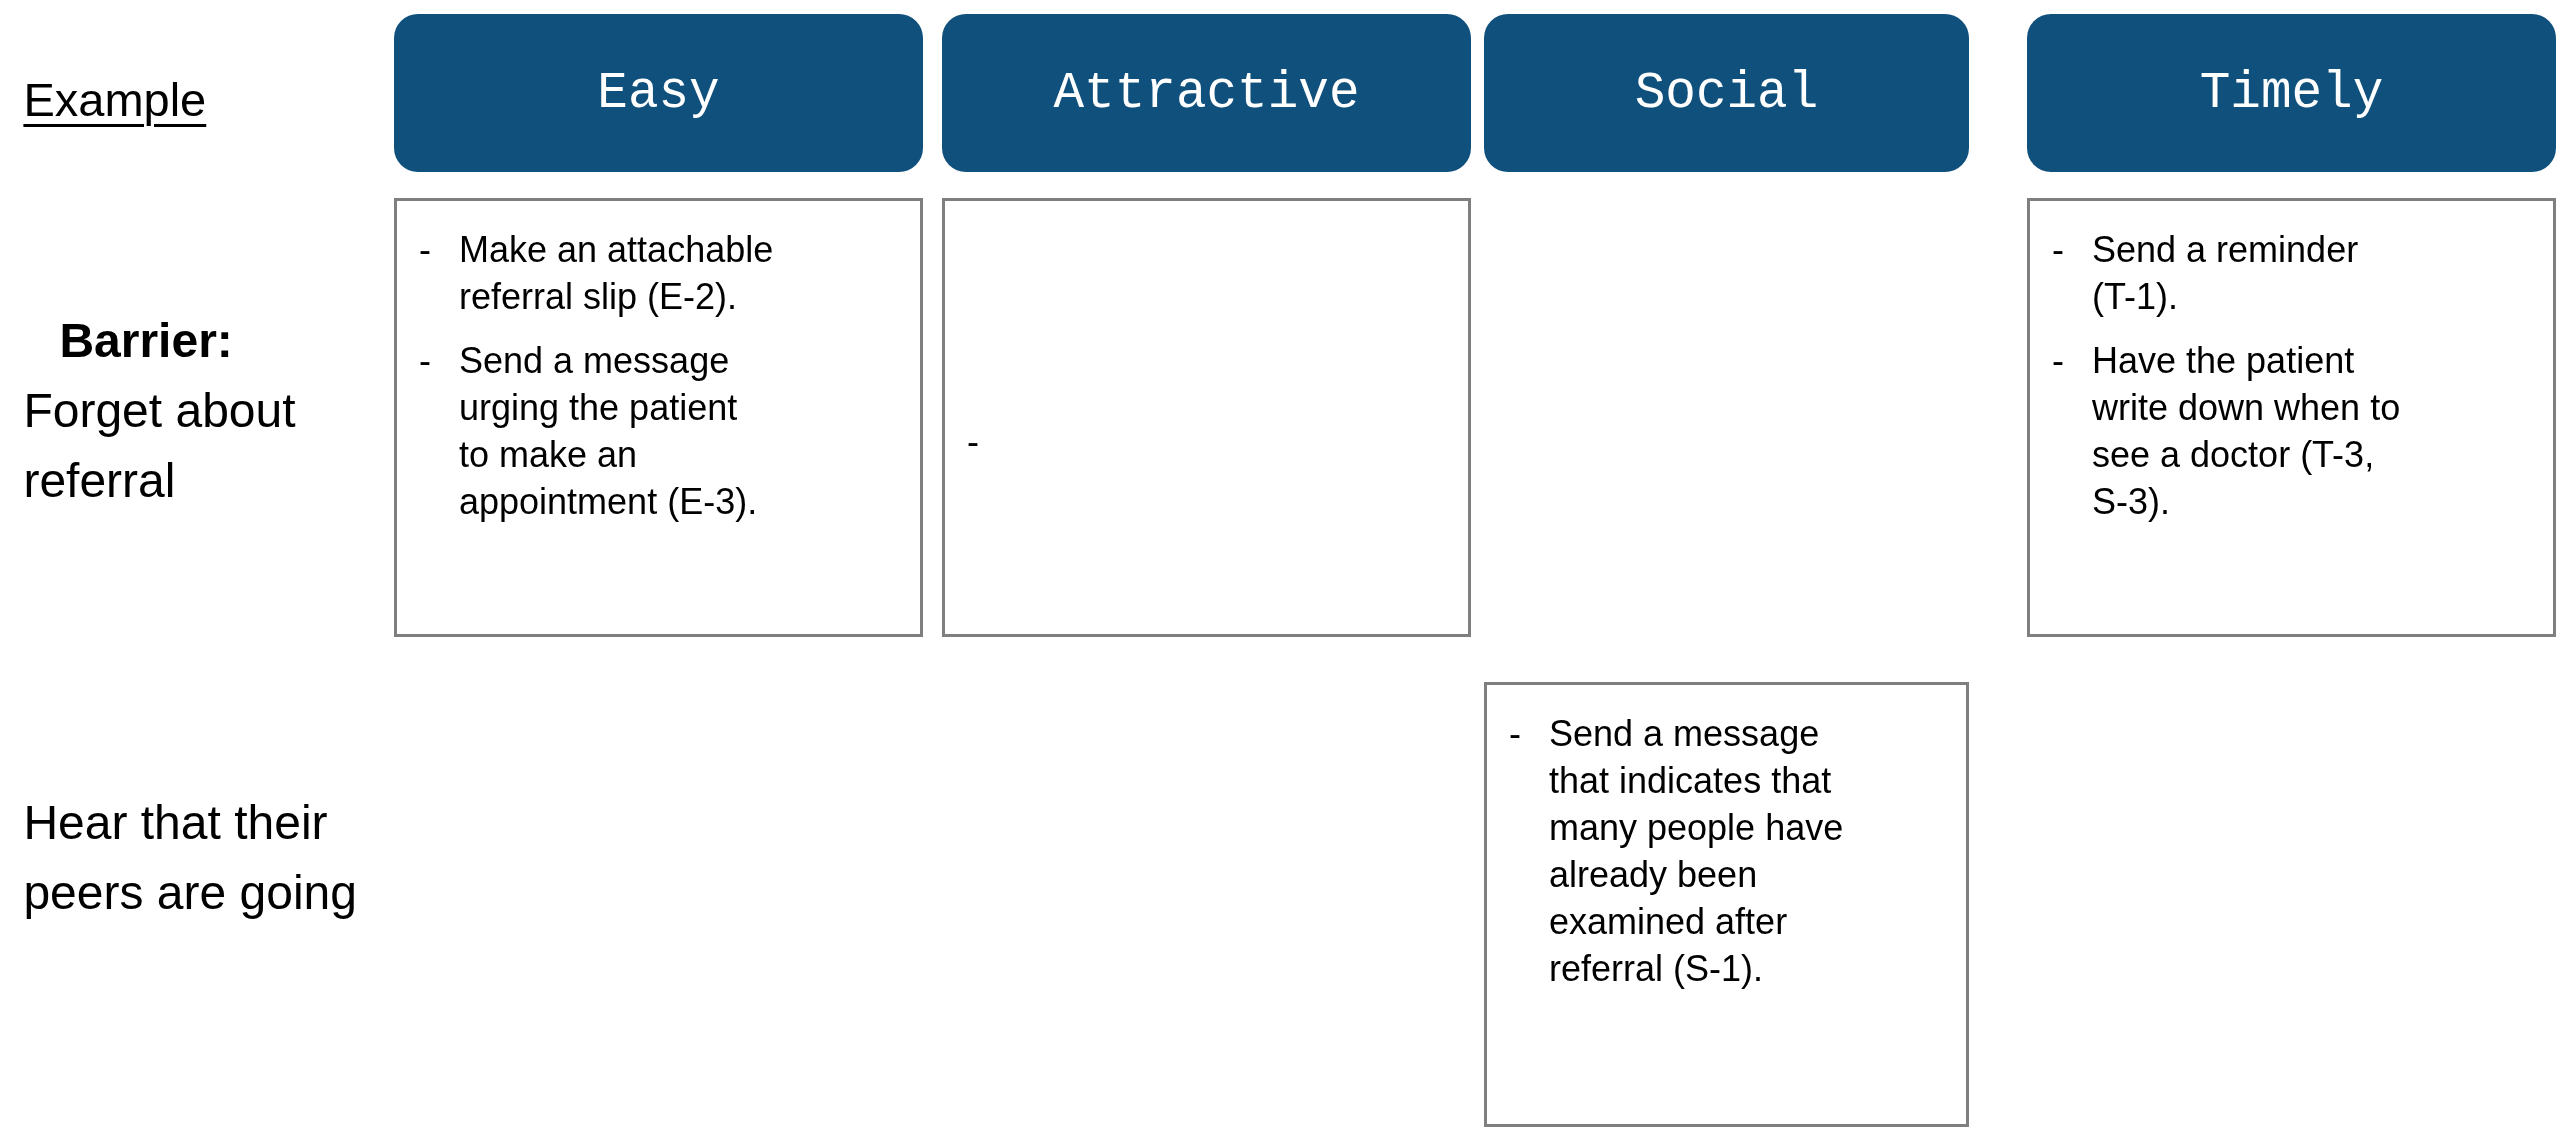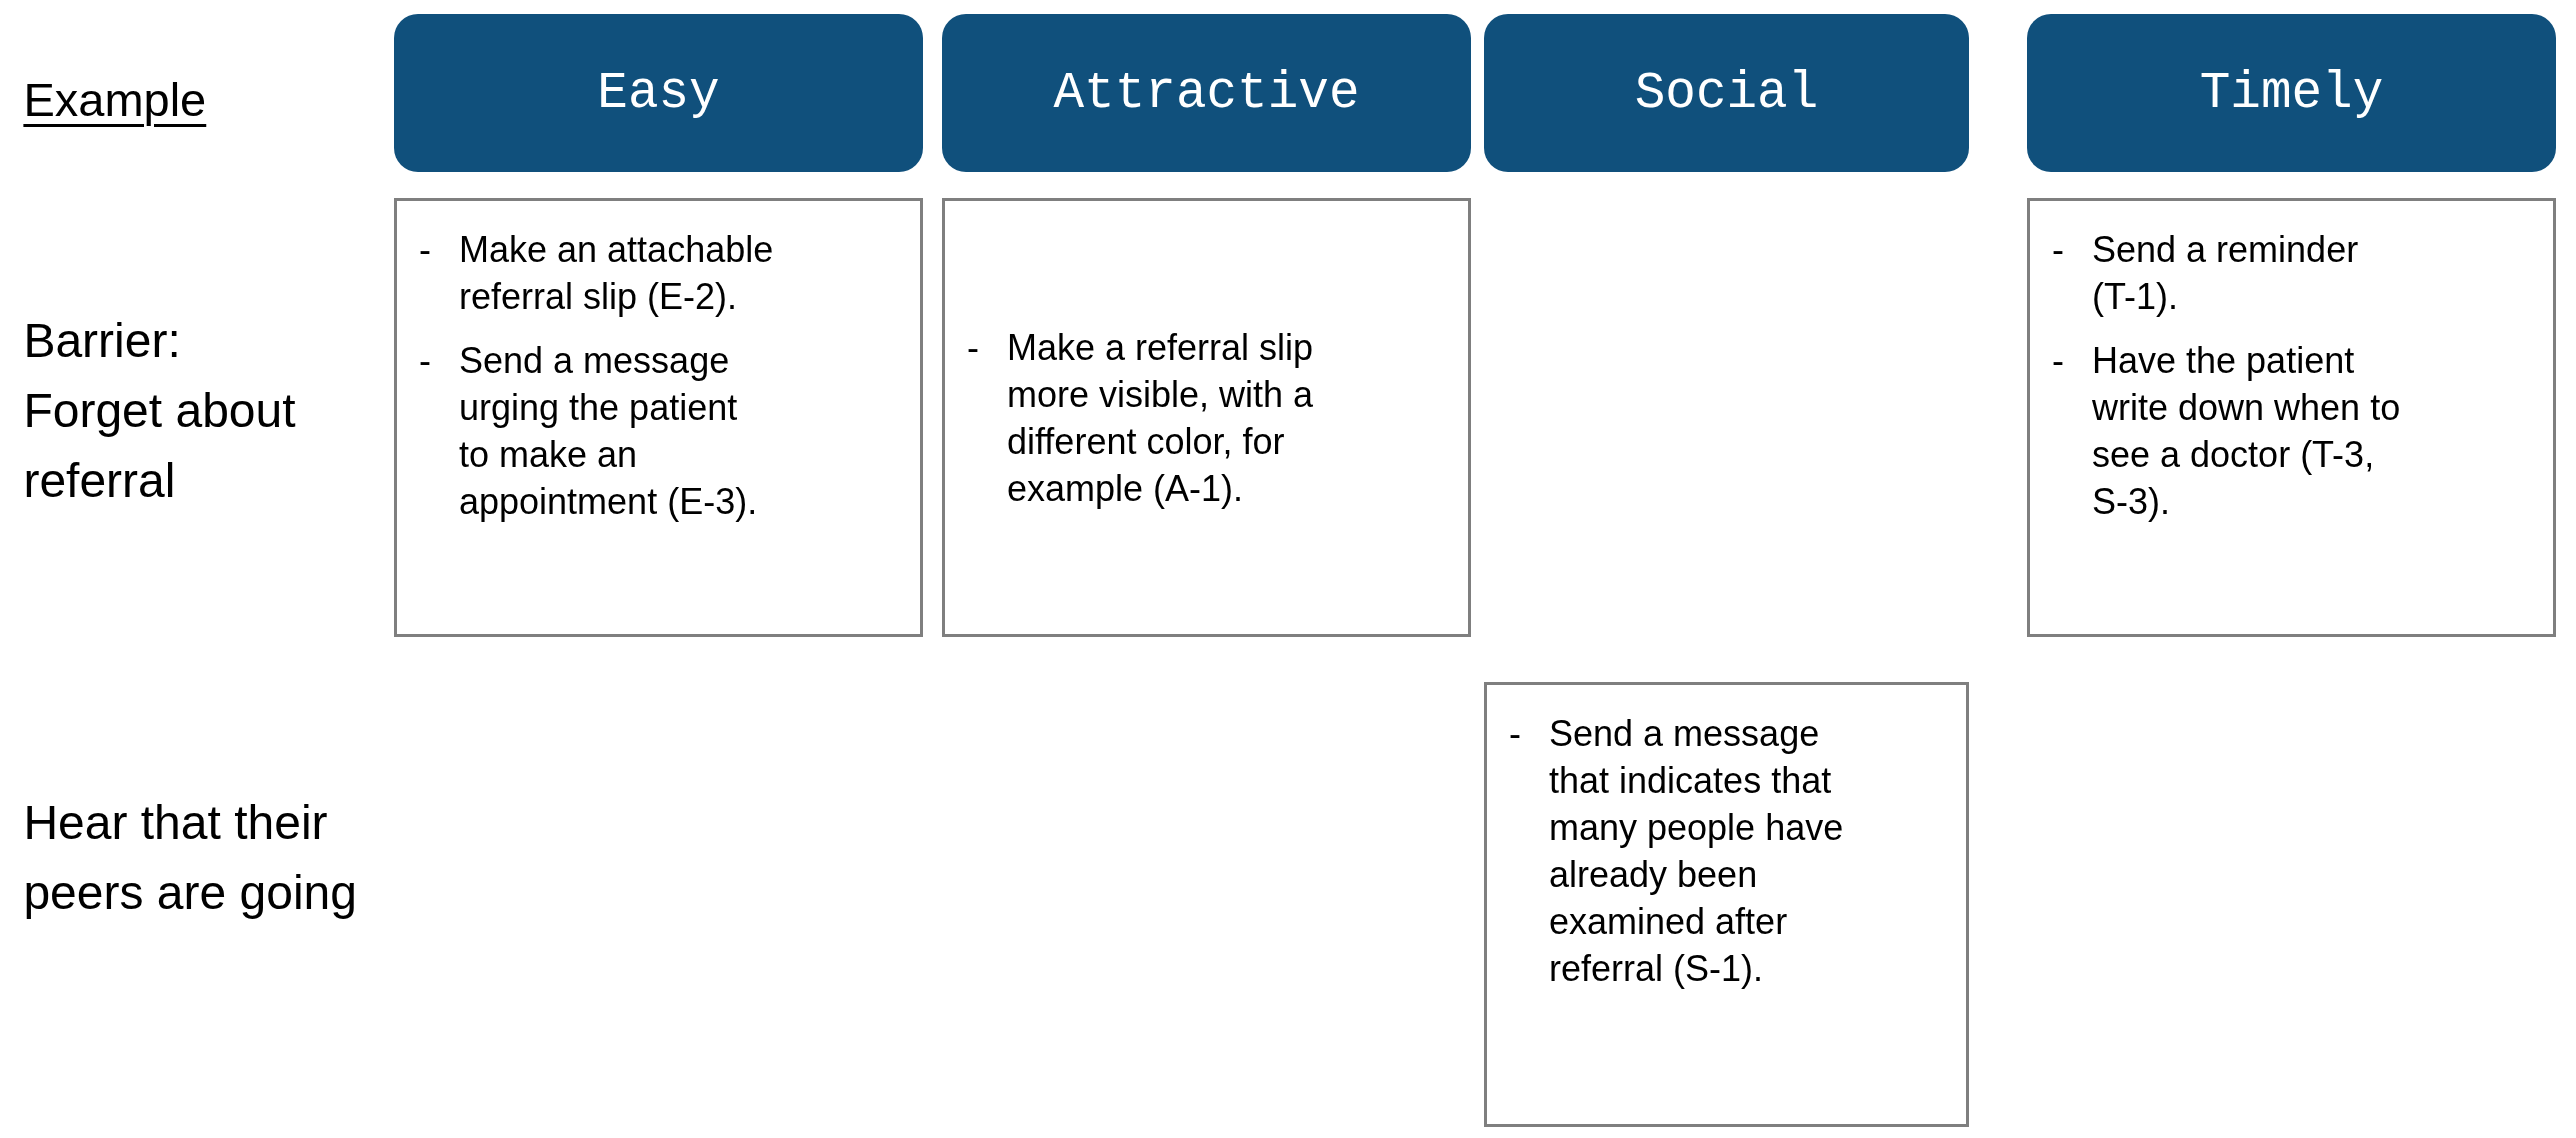--- a/index.html
+++ b/index.html
@@ -79,21 +79,21 @@
   .bt { white-space: pre-line; }
 
   
   .row-label {
     position: absolute;
     left: 23.4px;
     width: 375px;
     font-size: 48px;
     line-height: 70px;
   }
-  .row-label .title { font-weight: 400; display: block; }
+  .row-label .title { font-weight: 700; display: block; margin-left: 36px; }
   .row-label .body  { display: block; white-space: pre-line; }
   .label-barrier { top: 306px; }
   .label-enabler { top: 788px; }
 </style>
 </head>
 <body>
 
 <div class="canvas">
 
   <div class="example">Example</div>
@@ -115,24 +115,21 @@
 referral slip (E-2).</span></li>
       <li><span class="marker">-</span><span class="bt">Send a message
 urging the patient
 to make an
 appointment (E-3).</span></li>
     </ul>
   </div>
 
   <div class="box row-barrier col-attractive center">
     <ul class="bullets">
-      <li><span class="marker">-</span><span class="bt">Make a referral slip
-more visible, with a
-different color, for
-example (A-1).</span></li>
+      <li><span class="marker">-</span></li>
     </ul>
   </div>
 
   <div class="box row-barrier col-timely">
     <ul class="bullets">
       <li><span class="marker">-</span><span class="bt">Send a reminder
 (T-1).</span></li>
       <li><span class="marker">-</span><span class="bt">Have the patient
 write down when to
 see  a doctor (T-3,

